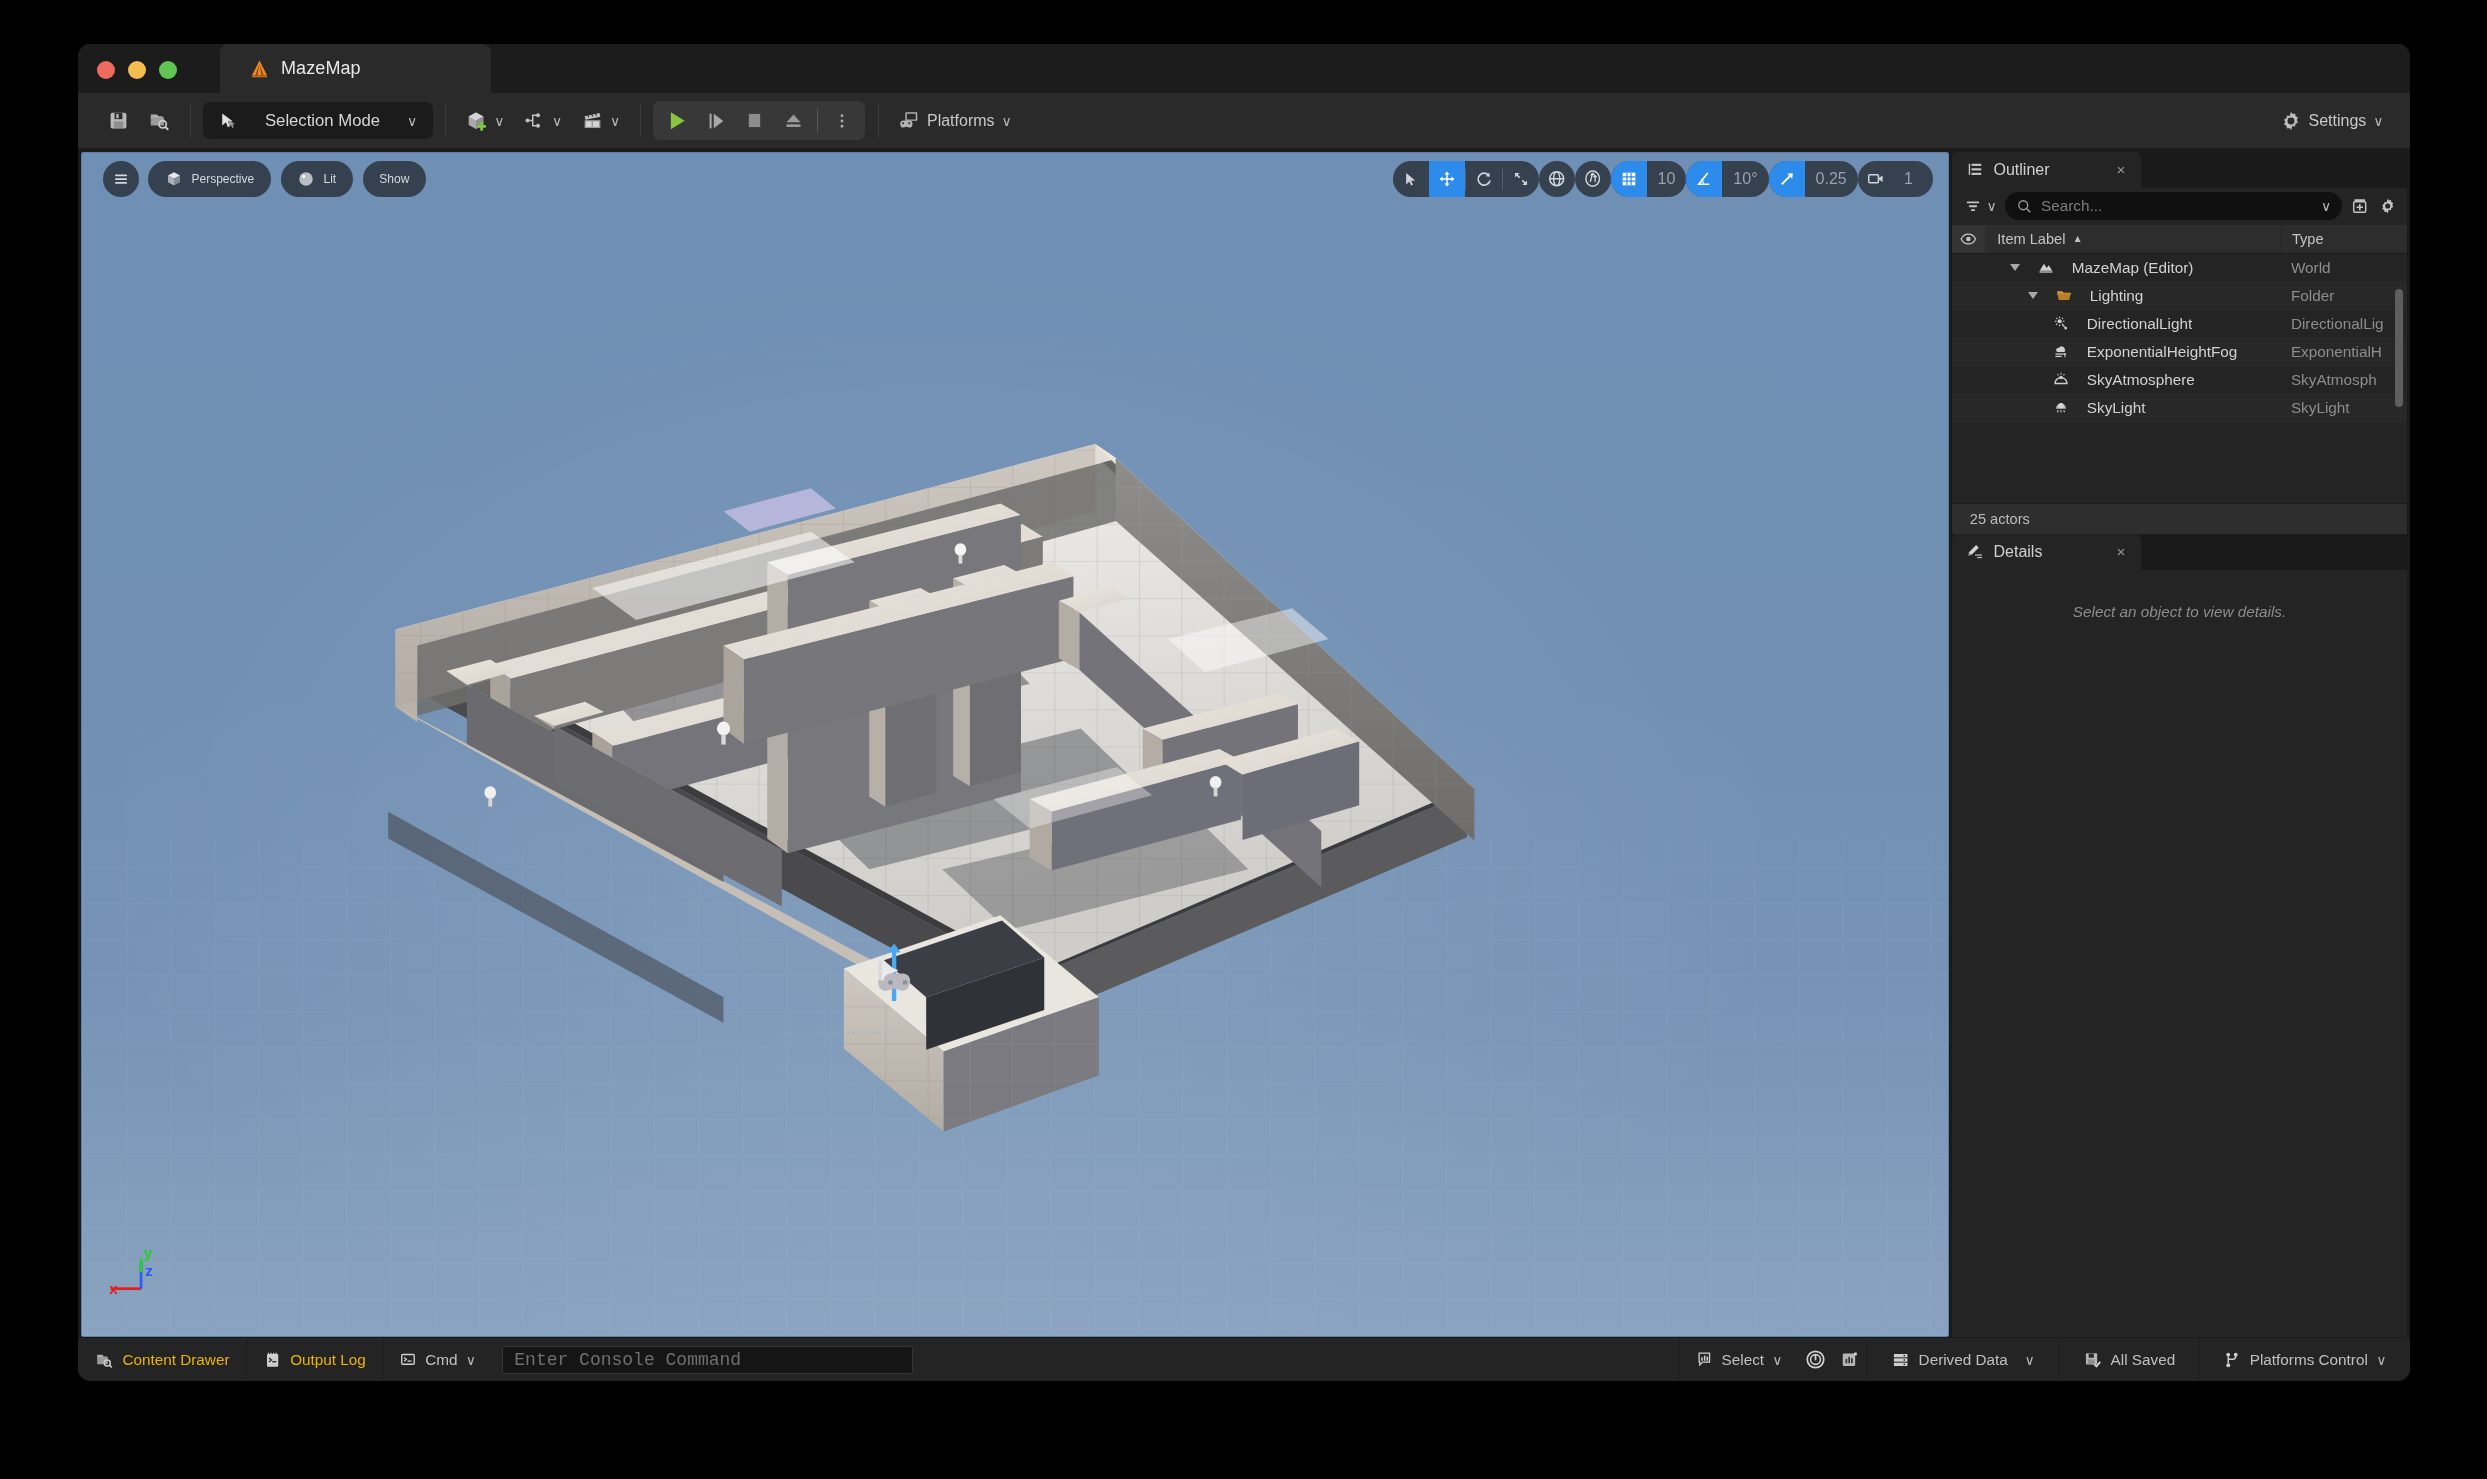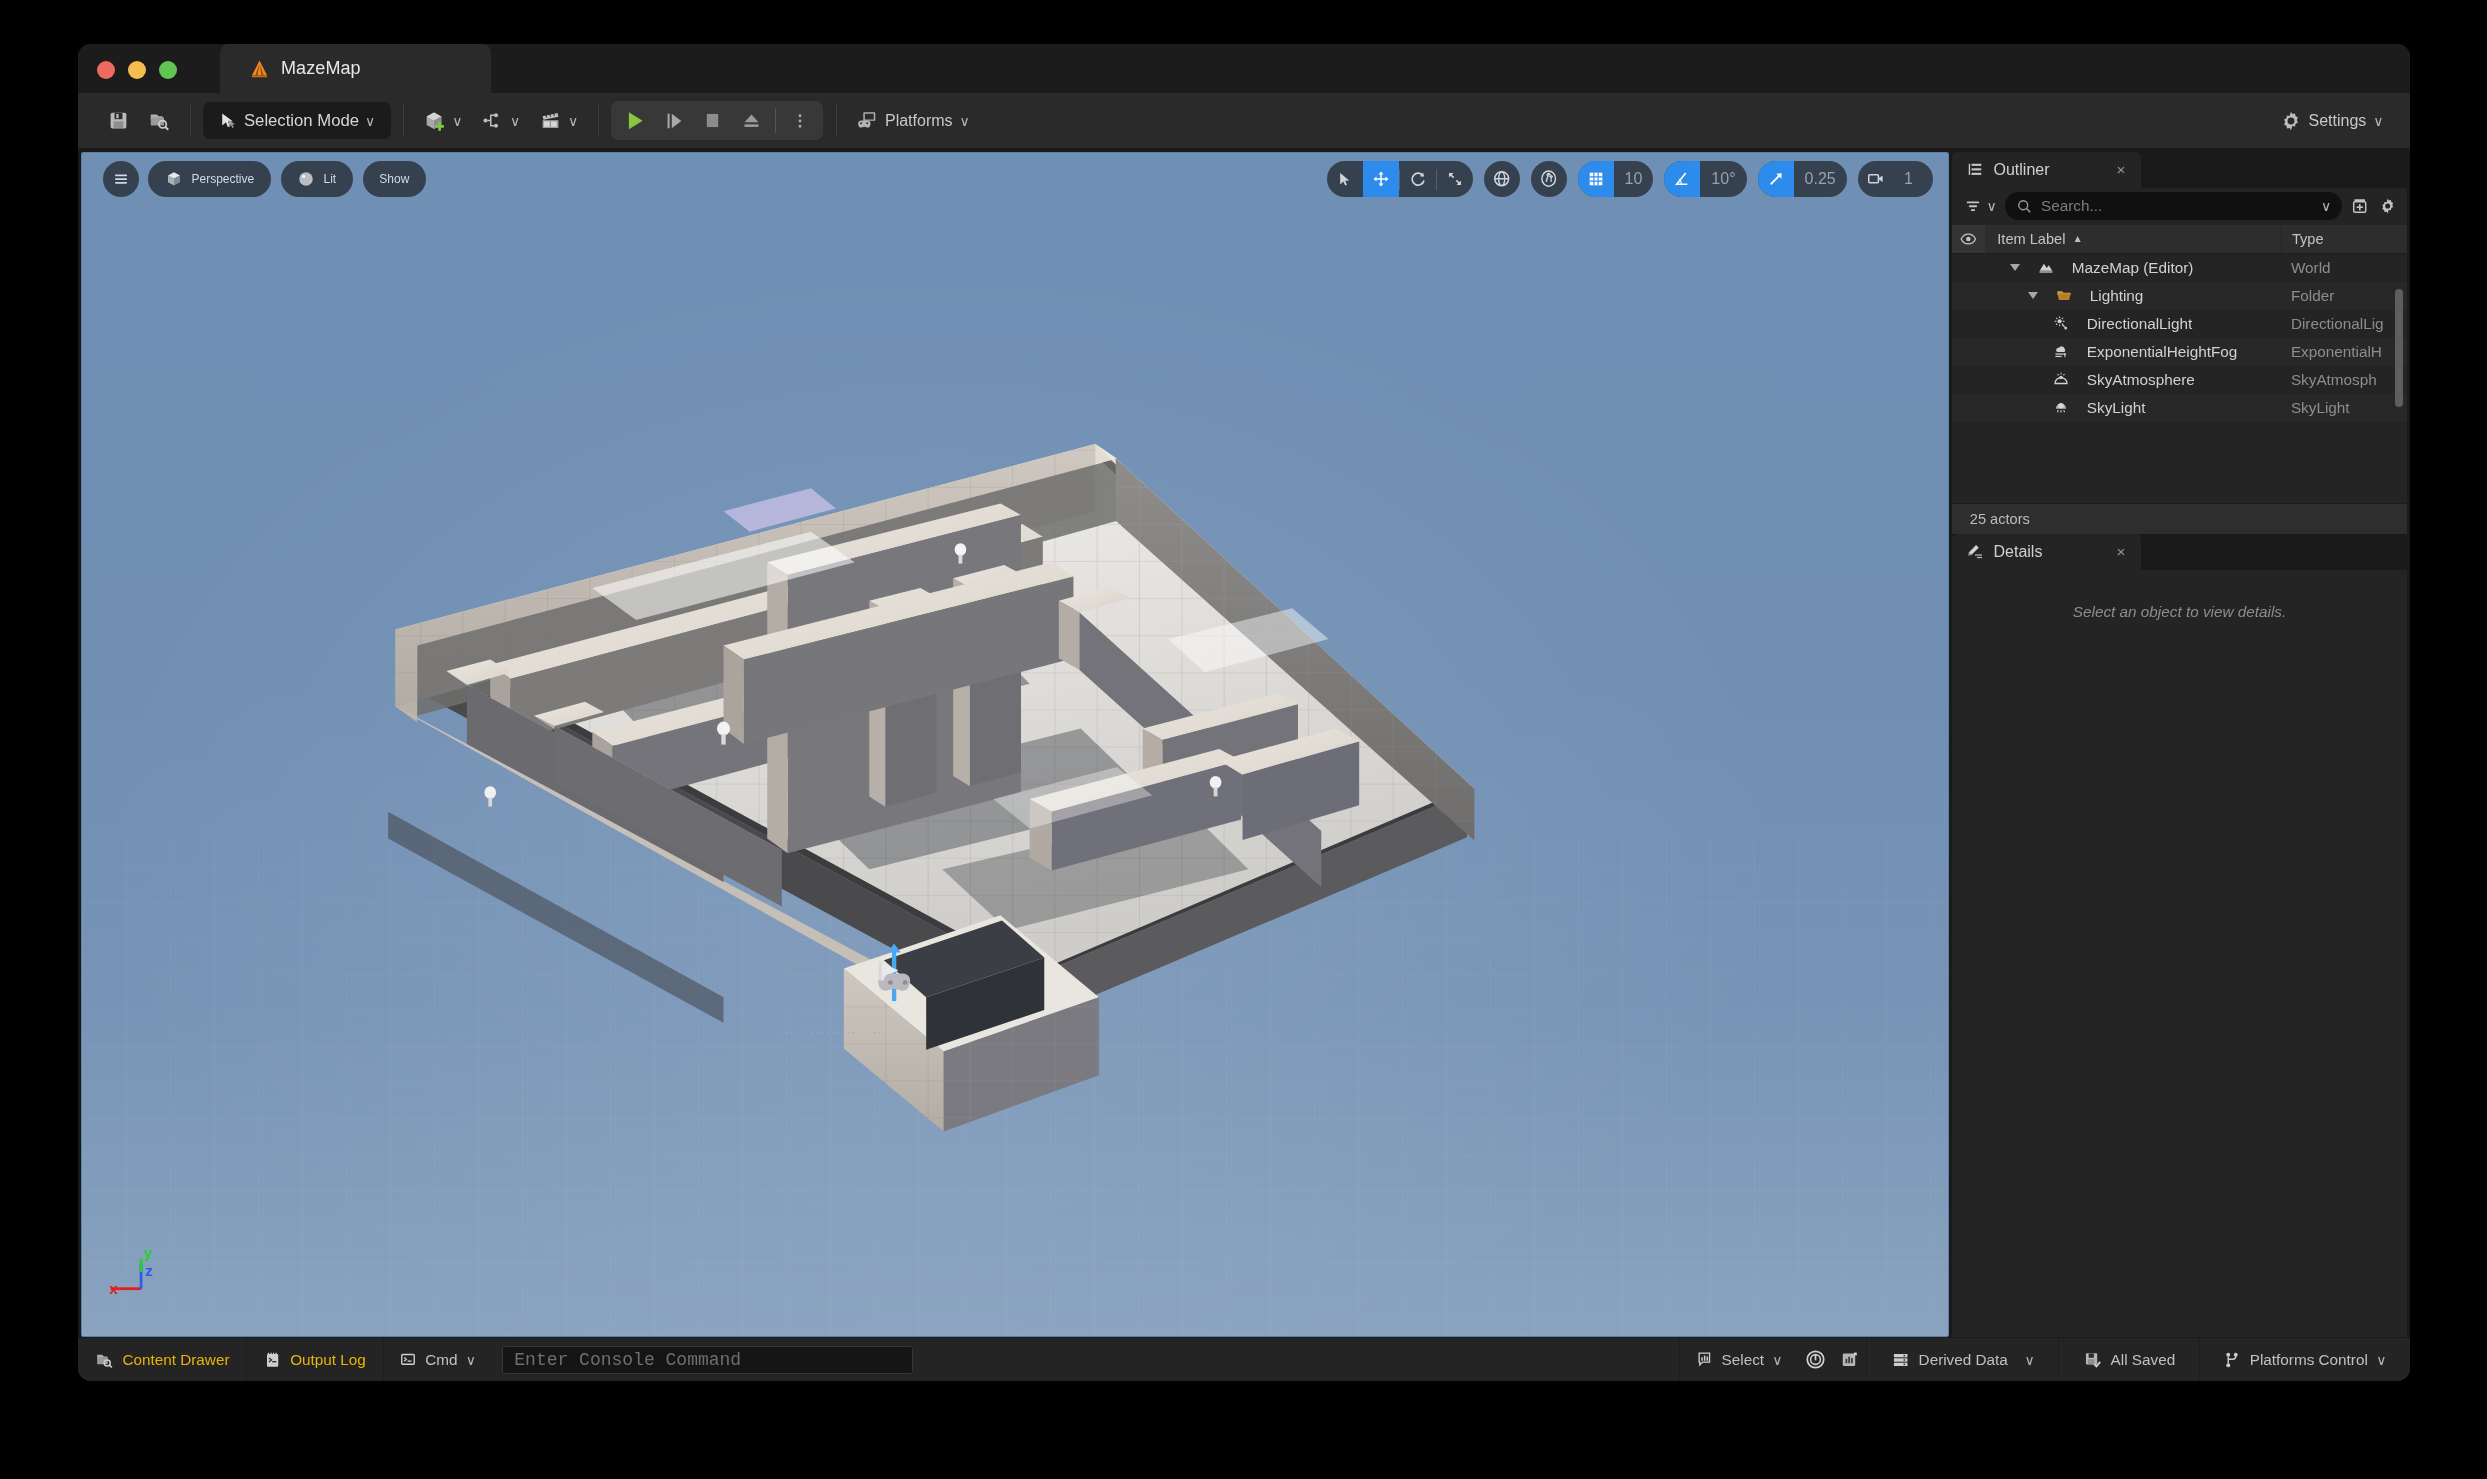--- a/index.html
+++ b/index.html
@@ -64,21 +64,21 @@
   }
   .tb-btn {
     height: 36px; min-width: 36px;
     display: flex; align-items: center; justify-content: center;
     gap: 7px; border-radius: 5.6px; padding: 0 7px;
     color: #c8c8c8; font-size: 16px;
   }
   .tb-pill {
     background: #1b1b1b; border-radius: 7px;
     height: 37px; padding: 0 15.3px;
-    display: flex; align-items: center; gap: 6px;
+    display: flex; align-items: center; gap: 27px;
     color: #d6d6d6; font-size: 16.7px;
   }
   .caret { font-size: 14px; color: #b4b4b4; line-height: 1; }
   #play-group {
     background: #383838; border-radius: 7px;
     height: 39px; display: flex; align-items: center;
     padding: 0 4.2px;
   }
   #play-group .tb-btn { min-width: 39px; height: 33px; }
   .vdiv { width: 0.7px; height: 25px; background: #555; margin: 0 4.2px; }
@@ -128,21 +128,21 @@
     background: rgba(42,48,56,.82);
     border-radius: 18px; height: 36px;
     display: flex; align-items: center; gap: 8.3px;
     padding: 0 16.7px; color: #d4d9df; font-size: 12px;
   }
   .vp-pill.icon-only { padding: 0; width: 36px; justify-content: center; }
 
   
   #vp-tr {
     position: absolute; right: 15.3px; top: 8.3px;
-    display: flex; align-items: center; gap: 11px; z-index: 6;
+    display: flex; align-items: center; z-index: 6;
   }
   .vp-cluster {
     background: rgba(42,48,56,.82);
     border-radius: 18px; height: 36px;
     display: flex; align-items: center; overflow: hidden;
   }
   .vp-tool {
     width: 36px; height: 36px;
     display: flex; align-items: center; justify-content: center;
     color: #cfd4da;

